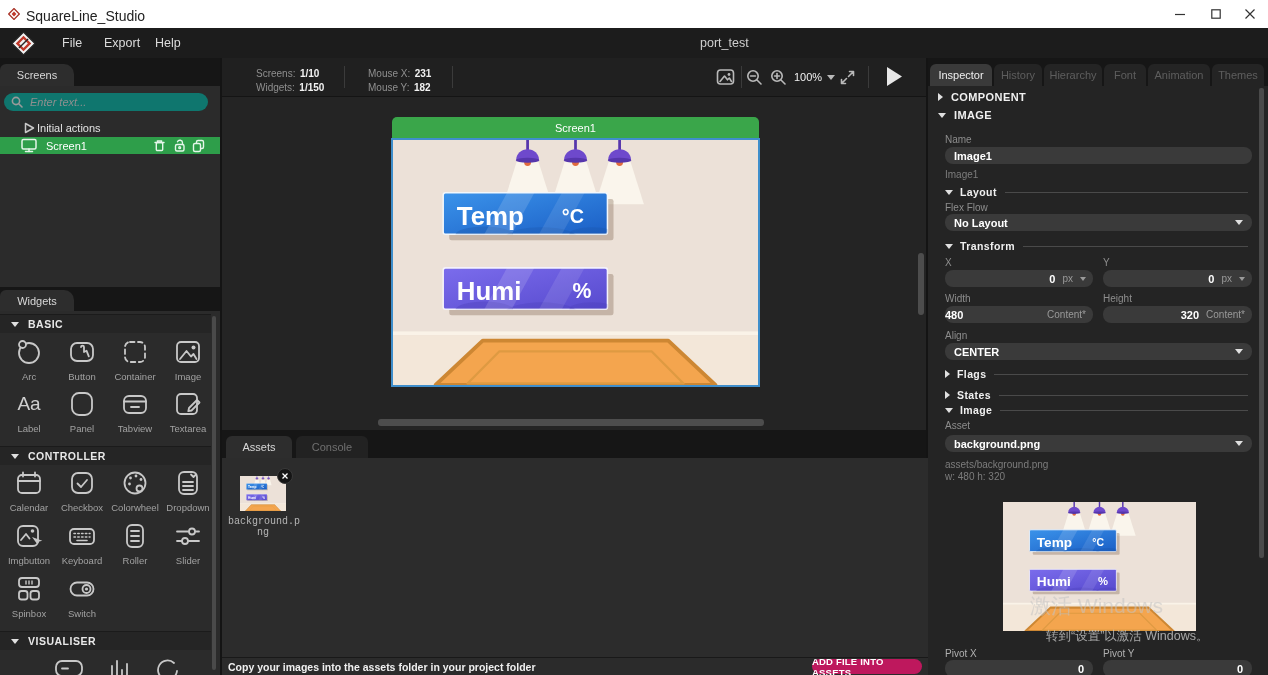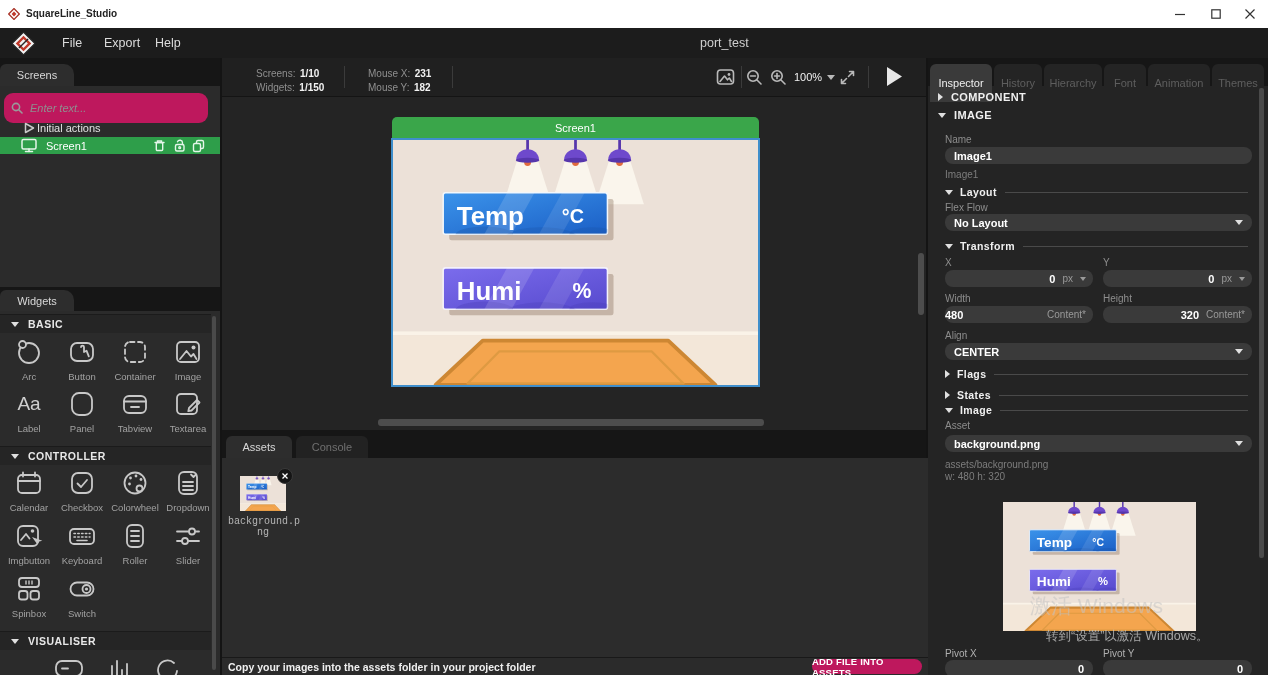--- a/index.html
+++ b/index.html
@@ -1,32 +1,32 @@
 <!DOCTYPE html>
 <html><head>
 <meta charset="utf-8">
 <style>
   html,body{margin:0;padding:0;background:#111;}
   #app{position:relative;width:1268px;height:675px;overflow:hidden;background:#242424;
        font-family:"Liberation Sans",sans-serif;color:#e0e0e0;}
   .abs{position:absolute;}
   
   .titlebar{left:0;top:0;width:1268px;height:28px;background:#ffffff;color:#111;}
-  .titlebar .tb-text{position:absolute;left:26px;top:8px;font-size:10px;color:#222;font-weight:bold;}
+  .titlebar .tb-text{position:absolute;left:26px;top:8px;font-size:14px;color:#222;}
   .winbtn{position:absolute;top:0;width:36px;height:28px;display:flex;align-items:center;justify-content:center;}
   
   .menubar{left:0;top:28px;width:1268px;height:30px;background:#1c1c1c;}
   .menuitem{position:absolute;top:0;height:30px;display:flex;align-items:center;font-size:12.5px;color:#dcdcdc;}
   
   .vdiv{background:#141414;}
   .tabbar{background:#161616;}
   .ptab{position:absolute;background:#2d2d2d;color:#d8d8d8;font-size:11px;display:flex;align-items:center;justify-content:center;border-radius:6px 10px 0 0;}
   .ptab.inactive{background:#222;color:#6f6f6f;}
   .leftbody{background:#2b2b2b;}
-  .searchbox{position:absolute;left:4px;top:93px;width:204px;height:30px;background:#be185d;border-radius:9px;display:flex;align-items:center;padding-left:7px;box-sizing:border-box;}
+  .searchbox{position:absolute;left:4px;top:93px;width:204px;height:18px;background:#0f766e;border-radius:9px;display:flex;align-items:center;padding-left:7px;box-sizing:border-box;}
   .searchbox input{background:transparent;border:none;outline:none;color:#c8c8c8;font-style:italic;font-size:11px;width:170px;margin-left:5px;font-family:"Liberation Sans",sans-serif;}
   .searchbox input::placeholder{color:#8f8f8f;}
   .srow{position:absolute;left:0;width:220px;height:17px;display:flex;align-items:center;font-size:11px;color:#e2e2e2;}
   .srow.sel{background:#2e9e4a;color:#fff;}
   .sechead{position:absolute;left:0;width:211px;height:18px;background:#252525;border-top:1px solid #1b1b1b;display:flex;align-items:center;font-size:10.5px;font-weight:bold;letter-spacing:.5px;color:#e8e8e8;}
   .witem{position:absolute;width:54px;text-align:center;}
   .wicon{height:36px;display:flex;align-items:center;justify-content:center;}
   .wlabel{font-size:9.5px;color:#a2a2a2;margin-top:1px;}
   
   .toolbar{left:222px;top:58px;width:704px;height:38px;background:#202020;border-bottom:1px solid #141414;}
@@ -36,21 +36,21 @@
   
   .screenhead{left:392px;top:117px;width:367px;height:21px;background:#3aa64a;border-radius:5px 5px 0 0;display:flex;align-items:center;justify-content:center;font-size:11px;color:#fff;}
   .canvasbox{left:391px;top:138px;width:365px;height:245px;border:2px solid #3f8ecb;background:#ece1d8;}
   .sbar{background:#4d4d4d;border-radius:3px;}
   
   .assetsbody{left:222px;top:458px;width:706px;height:199px;background:#2c2c2c;}
   .assetlabel{font-size:10px;color:#b5b5b5;line-height:11px;text-align:center;font-family:Liberation Mono, monospace;}
   .footerbar{left:222px;top:657px;width:706px;height:18px;background:#2b2b2b;border-top:1px solid #191919;}
   .addbtn{position:absolute;left:812px;top:659px;width:110px;height:15px;background:#be185d;border-radius:8px;display:flex;align-items:center;justify-content:center;font-size:9.5px;font-weight:bold;color:#fff;letter-spacing:.2px;}
   
-  .itab{position:absolute;top:64px;height:38px;display:flex;align-items:center;justify-content:center;font-size:11px;border-radius:6px 6px 0 0;background:#242424;color:#5e5e5e;}
+  .itab{position:absolute;top:64px;height:22px;display:flex;align-items:center;justify-content:center;font-size:11px;border-radius:6px 6px 0 0;background:#242424;color:#5e5e5e;}
   .itab.active{background:#3a3a3a;color:#efefef;}
   .isechead{position:absolute;display:flex;align-items:center;font-size:11px;font-weight:bold;letter-spacing:.4px;color:#f0f0f0;}
   .ilbl{position:absolute;font-size:10px;color:#8d8d8d;}
   .ifield{position:absolute;height:17px;background:#3a3a3a;border-radius:8px;display:flex;align-items:center;font-size:11px;color:#fff;box-sizing:border-box;}
   .ifield .num{font-weight:bold;}
   .ifield .unit{color:#999;font-size:10px;margin-left:7px;}
   .idd{position:absolute;height:17px;background:#3a3a3a;border-radius:8px;display:flex;align-items:center;justify-content:space-between;padding:0 9px;font-size:11px;font-weight:bold;color:#fff;box-sizing:border-box;}
   .secline{flex:1;height:1px;background:#4a4a4a;margin-left:8px;margin-right:4px;}
   .car-r{width:0;height:0;border-top:4px solid transparent;border-bottom:4px solid transparent;border-left:5px solid #e0e0e0;display:inline-block;}
   .car-d{width:0;height:0;border-left:4px solid transparent;border-right:4px solid transparent;border-top:5px solid #e0e0e0;display:inline-block;}

